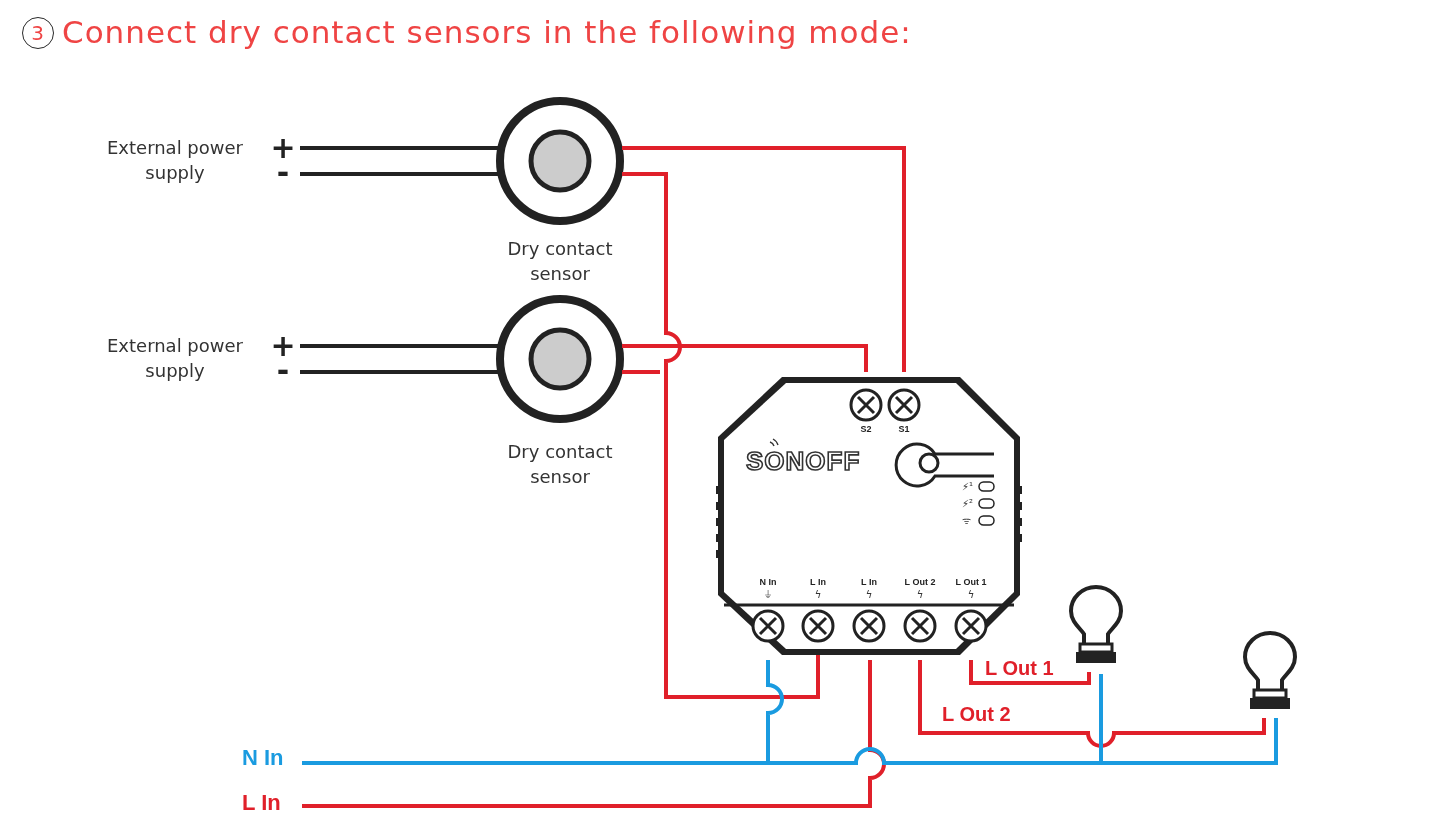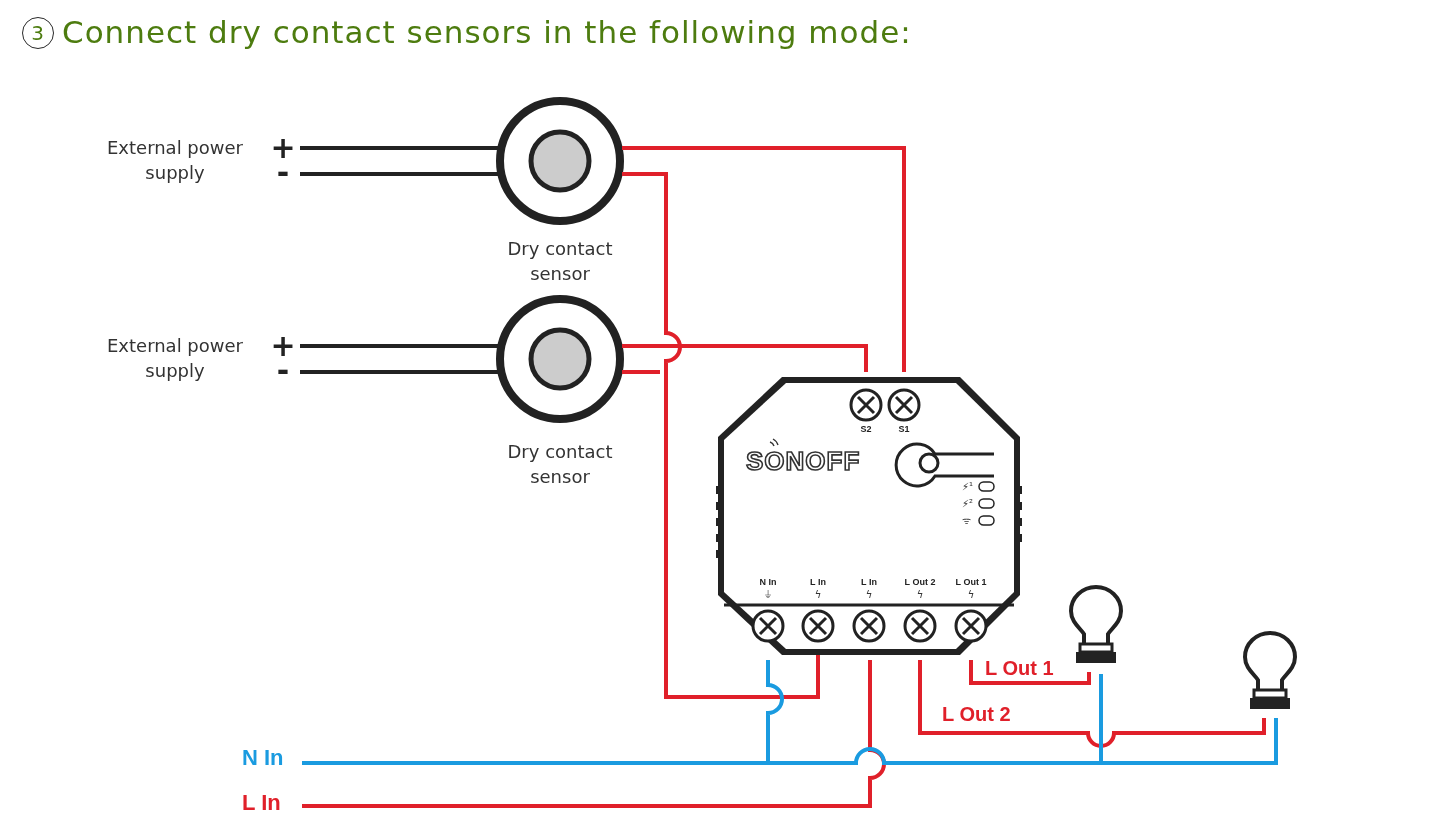--- a/index.html
+++ b/index.html
@@ -1,17 +1,17 @@
 <!DOCTYPE html>
 <html><head>
 <meta charset="utf-8">
 <style>
   html, body { margin:0; padding:0; background:#ffffff; }
   body { width:1445px; height:813px; position:relative; overflow:hidden; font-family:"DejaVu Sans", sans-serif; }
-  .title { position:absolute; left:22px; top:14px; font-size:31px; color:#4d7c0f; letter-spacing:1px; font-family:"DejaVu Sans", sans-serif; font-weight:normal; }
+  .title { position:absolute; left:22px; top:14px; font-size:31px; color:#ef4444; letter-spacing:1px; font-family:"DejaVu Sans", sans-serif; font-weight:normal; }
   .title .num { display:inline-block; width:30px; height:30px; border:1.5px solid #2a2a2a; border-radius:50%; font-size:20px; text-align:center; line-height:30px; margin-right:8px; vertical-align:3px; }
   svg { position:absolute; left:0; top:0; }
   .lbl { font-family:"DejaVu Sans", sans-serif; fill:#333; }
   .tlbl { font-family:"Liberation Sans", sans-serif; font-weight:bold; fill:#222; }
 </style>
 </head>
 <body>
 
 <div class="title">
   <span class="num">3</span><span>Connect dry contact sensors in the following mode:</span>

